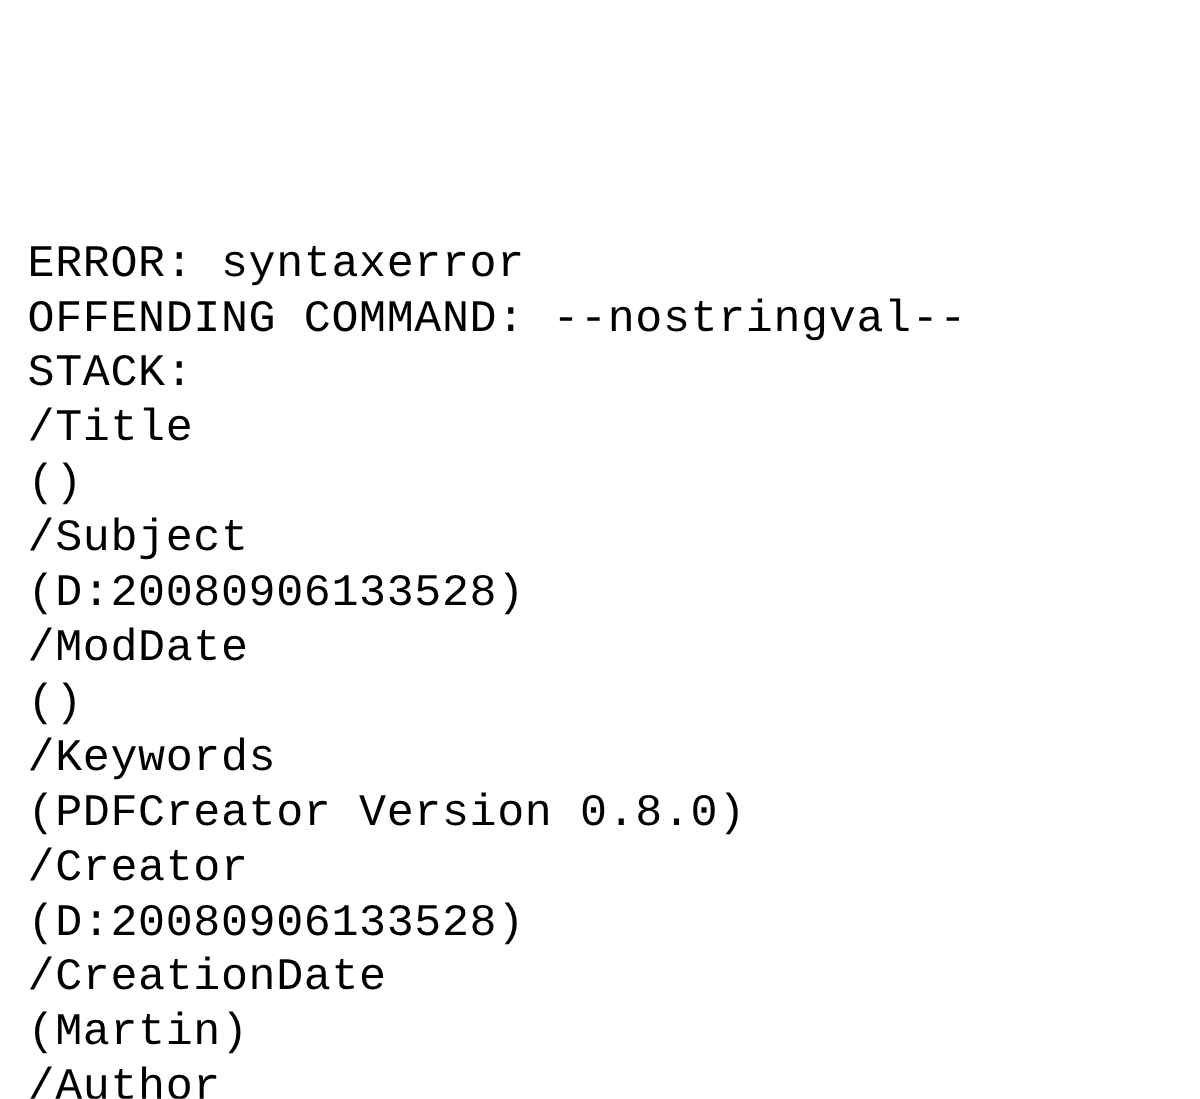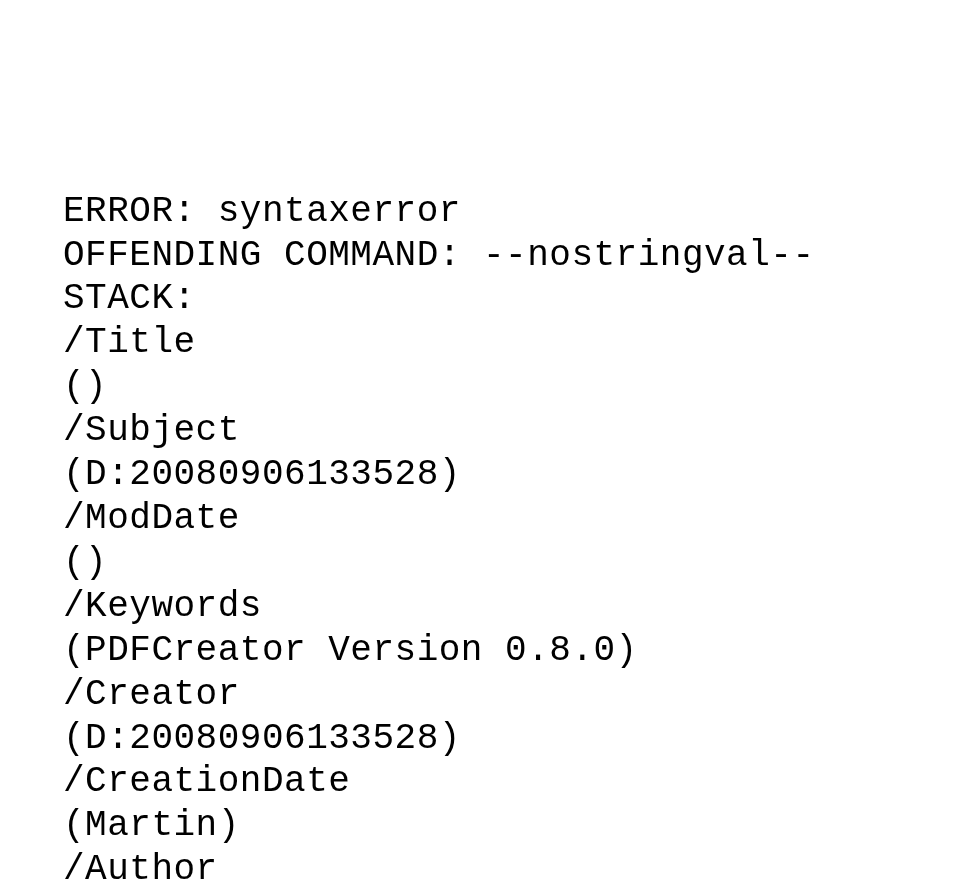--- a/index.html
+++ b/index.html
@@ -14,21 +14,20 @@
       font-family: "Courier New", Courier, monospace;
       font-size: 36px;
       padding: 14px 22px;
       white-space: pre;
       color: #000000;
       letter-spacing: 0.5px;
       line-height: 1.22;
     }
     .line {
       display: block;
-      margin-left: 41px;
     }
   </style>
 </head>
 <body>
 
 
 
 <span class="line">ERROR: syntaxerror</span><span class="line">OFFENDING COMMAND: --nostringval--</span><span class="line"></span><span class="line">STACK:</span><span class="line"></span><span class="line">/Title</span><span class="line">()</span><span class="line">/Subject</span><span class="line">(D:20080906133528)</span><span class="line">/ModDate</span><span class="line">()</span><span class="line">/Keywords</span><span class="line">(PDFCreator Version 0.8.0)</span><span class="line">/Creator</span><span class="line">(D:20080906133528)</span><span class="line">/CreationDate</span><span class="line">(Martin)</span><span class="line">/Author</span>
 
 

